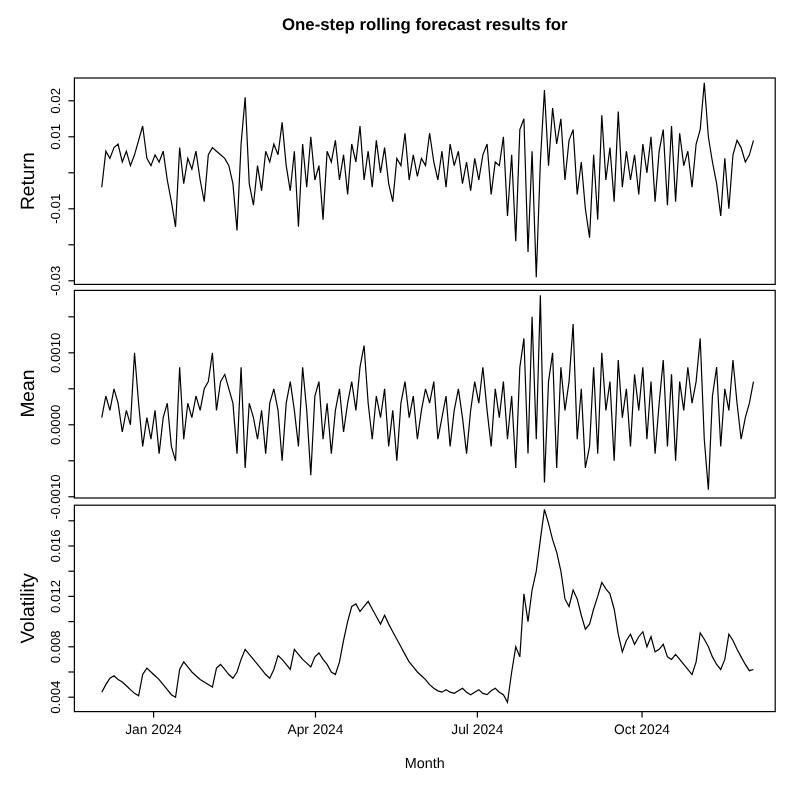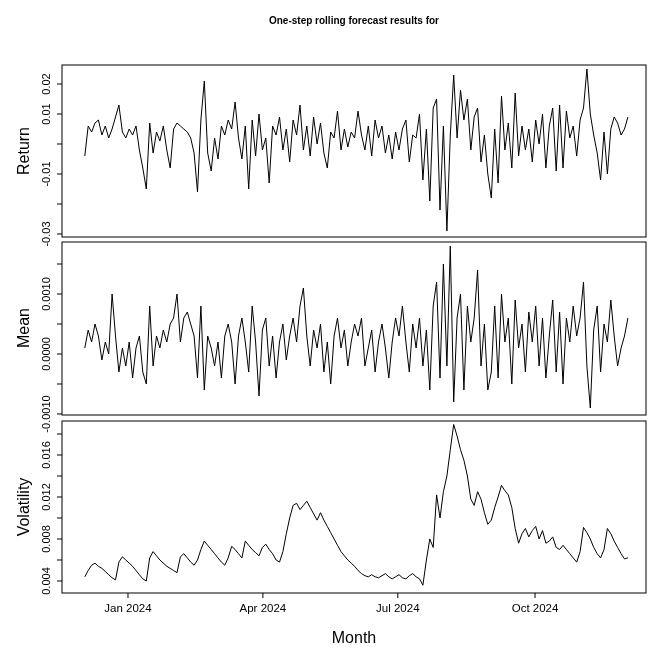--- a/index.html
+++ b/index.html
@@ -1,25 +1,25 @@
 <!DOCTYPE html>
 <html><head>
 <meta charset="utf-8">
 <style>
   html,body{margin:0;padding:0;background:#fff;}
   #figure{position:relative;width:672px;height:672px;background:#fff;
           font-family:"Liberation Sans",sans-serif;color:#000;overflow:hidden;}
   #title{position:absolute;left:62px;top:12px;width:584px;text-align:center;
-         font-weight:bold;font-size:10px;line-height:17px;}
+         font-weight:bold;font-size:14px;line-height:17px;}
   .ylab{position:absolute;white-space:nowrap;font-size:16px;
         transform:translate(-50%,-50%) rotate(-90deg);}
   #ylab-return{left:24px;top:151px;}
   #ylab-mean{left:24px;top:328px;}
   #ylab-vol{left:24px;top:507px;}
-  #xlab{position:absolute;left:62px;top:629px;width:584px;text-align:center;font-size:16px;}
+  #xlab{position:absolute;left:62px;top:629px;width:584px;text-align:center;font-size:12px;}
   svg text{font-family:"Liberation Sans",sans-serif;fill:#000;}
 </style>
 </head>
 <body>
 
 <div id="figure">
   <div id="title">
     <span>One-step rolling forecast results for</span><br>
   </div>
 

